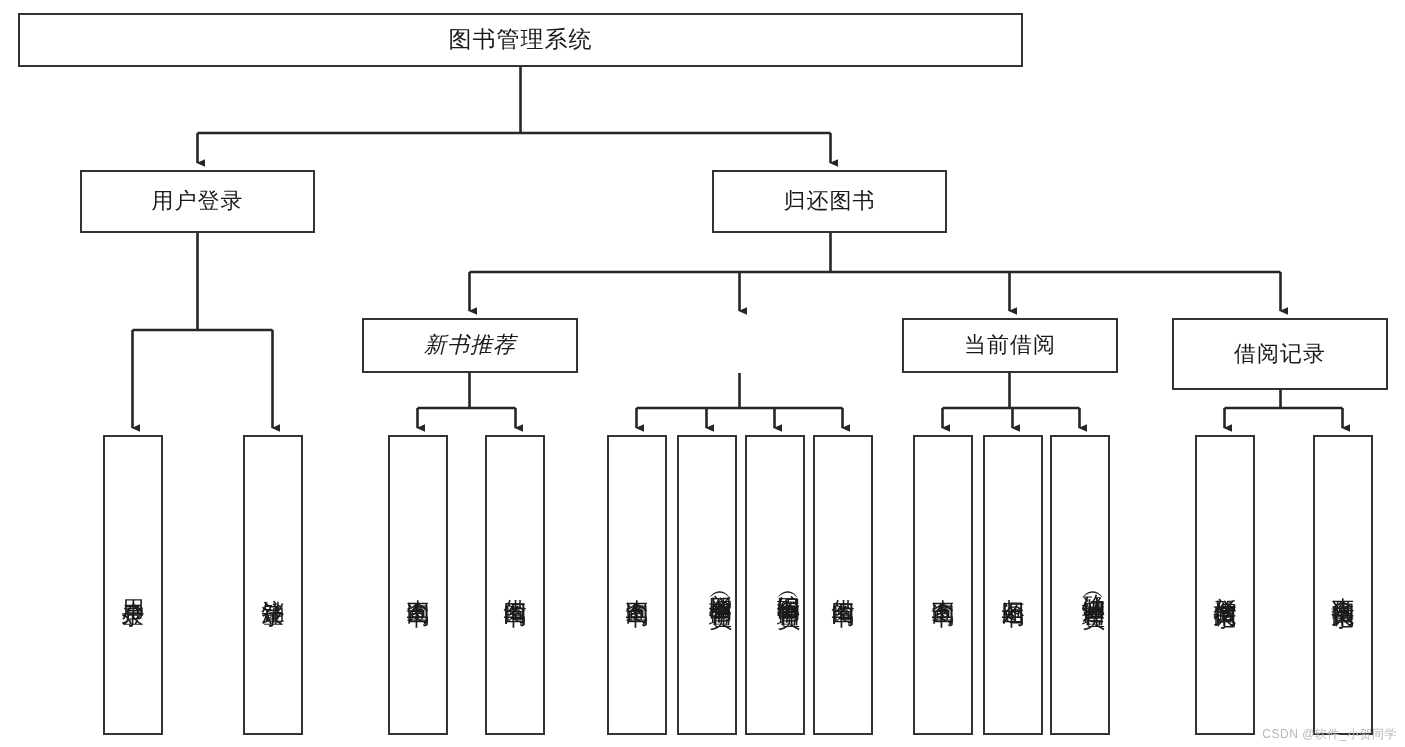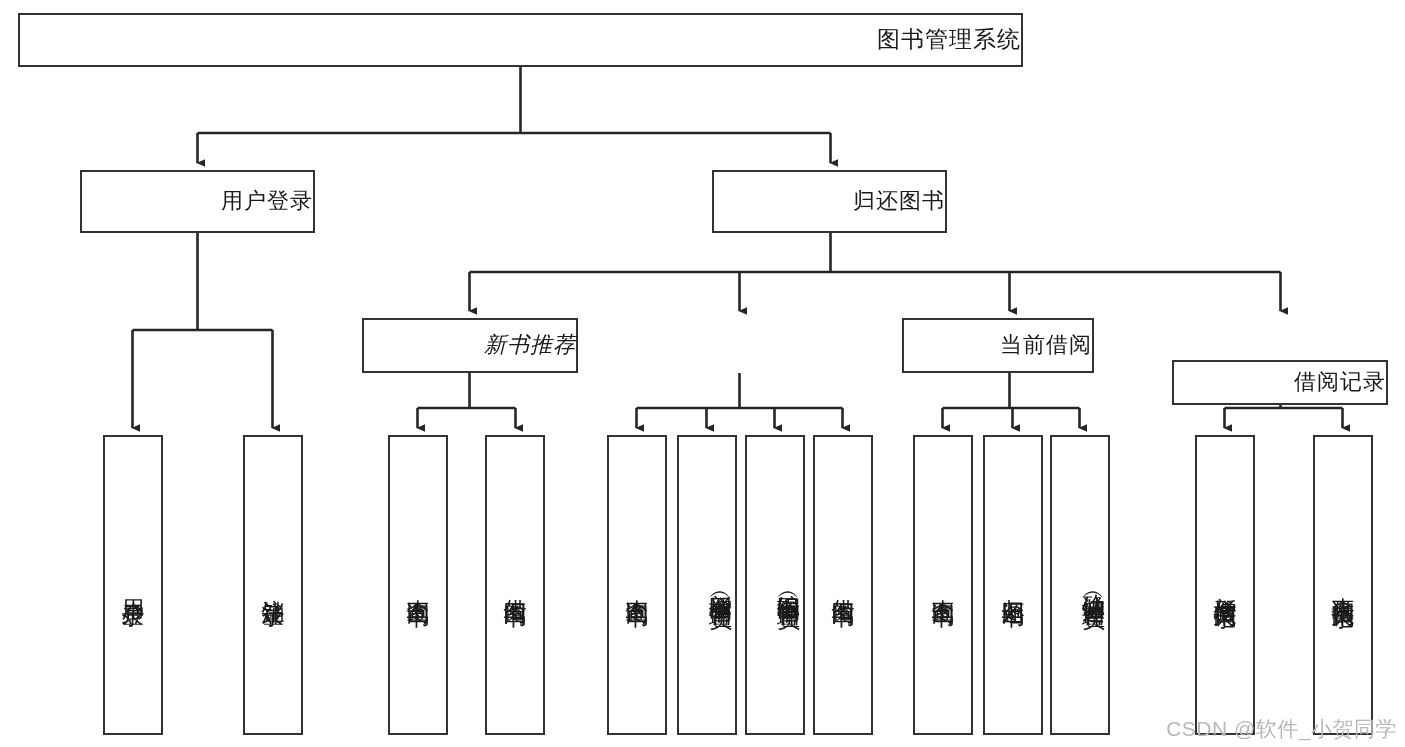--- a/index.html
+++ b/index.html
@@ -32,21 +32,20 @@
     border: 2px solid #333333;
     display: flex;
     align-items: center;
     justify-content: center;
     color: #1a1a1a;
   }
   .node.horizontal {
     font-size: 22px;
     letter-spacing: 1px;
     line-height: 1.2;
-    justify-content: flex-end;
   }
   .node.root {
     font-size: 23px;
   }
   .node.vertical {
     writing-mode: vertical-rl;
     text-orientation: upright;
     font-size: 23px;
     line-height: 1.25;
     letter-spacing: 2px;
@@ -59,21 +58,21 @@
     align-items: flex-start;
   }
   .node-label {
     display: block;
     white-space: nowrap;
   }
   .watermark {
     position: absolute;
     right: 8px;
     bottom: 4px;
-    font-size: 21px;
+    font-size: 12px;
     color: #b8b8b8;
     white-space: nowrap;
     letter-spacing: 0.5px;
   }
 </style>
 </head>
 <body>
 
 <div id="canvas">
 
@@ -136,24 +135,24 @@
   <div class="node horizontal" style="left:80px; top:170px; width:235px; height:63px;">
     <span class="node-label">用户登录</span>
   </div>
   <div class="node horizontal" style="left:712px; top:170px; width:235px; height:63px;">
     <span class="node-label">归还图书</span>
   </div>
 
   <div class="node horizontal" style="left:362px; top:318px; width:216px; height:55px;font-style:italic;">
     <span class="node-label">新书推荐</span>
   </div>
-  <div class="node horizontal" style="left:902px; top:318px; width:192px; height:55px;">
+  <div class="node horizontal" style="left:902px; top:318px; width:216px; height:55px;">
     <span class="node-label">当前借阅</span>
   </div>
-  <div class="node horizontal" style="left:1172px; top:318px; width:216px; height:45px;margin-top:42px;">
+  <div class="node horizontal" style="left:1172px; top:318px; width:216px; height:72px;">
     <span class="node-label">借阅记录</span>
   </div>
 
   <div class="node vertical" style="left:103px; top:435px; width:60px; height:300px; align-items:center;">
     <span class="node-label">用户登录</span>
   </div>
   <div class="node vertical" style="left:243px; top:435px; width:60px; height:300px; align-items:center;">
     <span class="node-label">注销登录</span>
   </div>
 

